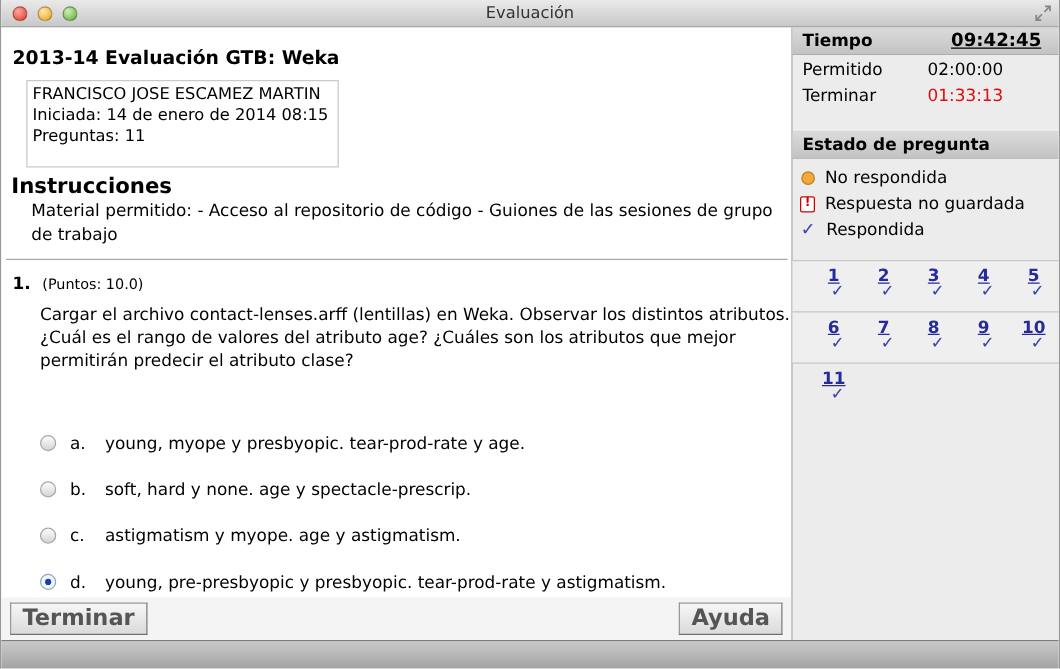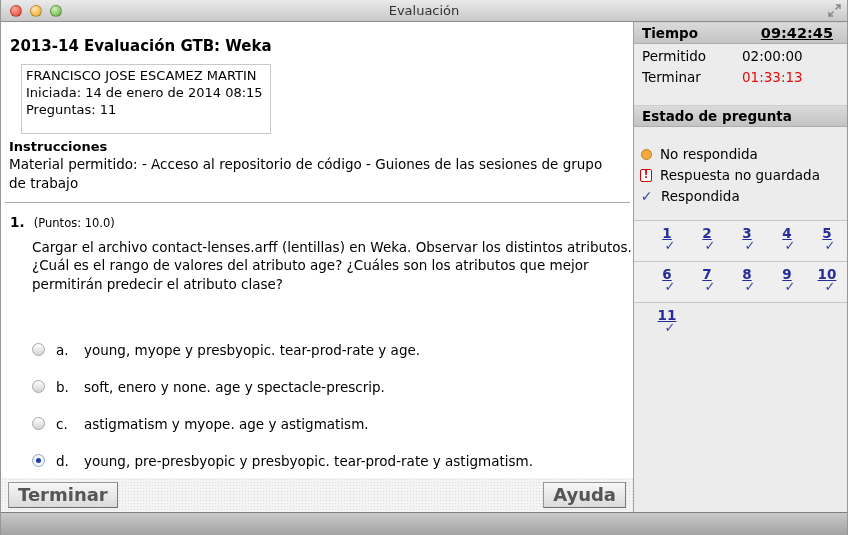--- a/index.html
+++ b/index.html
@@ -26,22 +26,22 @@
   
   .content { position:absolute; top:22px; left:0; right:0; bottom:23px; display:flex; }
   .main { width:646px; background:#fff; position:relative; overflow:hidden; }
   .sidebar { flex:1; background:#ececec; border-left:1px solid #9f9f9f; font-size:13px; color:#000; }
   
   .page-title { font-size:15px; font-weight:bold; margin:15px 0 9px 9px; color:#000; }
   .info-box {
     display:inline-block; margin-left:20px; border:1px solid #c9c9c9;
     padding:2px 7px 15px 4px; font-size:13px; line-height:1.32; background:#fff;
   }
-  .instr-head { font-size:13px; font-weight:bold; margin:5px 0 0 8px; }
-  .instr-body { font-size:13.5px; margin:1px 0 0 8px; max-width:605px; line-height:1.35; }
+  .instr-head { font-size:17px; font-weight:bold; margin:5px 0 0 8px; }
+  .instr-body { font-size:13.5px; margin:1px 0 0 24px; max-width:605px; line-height:1.35; }
   .main hr { border:none; border-top:1px solid #a8a8a8; margin:10px 3px 0 4px; }
   .q-head { margin:11px 16px 0 9px; font-size:13.5px; }
   .q-num { font-weight:bold; }
   .q-points { font-size:11.5px; margin-left:5px; }
   .q-text { margin:8px 0 0 31px; max-width:600px; font-size:13.5px; line-height:1.36; }
   .options { margin-top:49px; }
   .option-row { display:flex; align-items:center; margin:0 0 21px 31px; font-size:13.5px; }
   .radio {
     flex:none; width:13px; height:13px; border-radius:50%;
     border:1px solid #a6a6a6; background:linear-gradient(#fefefe,#d4d4d4);
@@ -85,21 +85,21 @@
     height:22px; background:linear-gradient(#dadada,#c3c3c3);
     border-top:1px solid #cfcfcf; border-bottom:1px solid #adadad;
     display:flex; align-items:center; font-weight:bold; font-size:13.5px;
     padding:0 0 0 8px;
   }
   .side-strip .strip-value { margin-left:auto; margin-right:14px; font-size:14.5px;text-decoration:underline; }
   .time-row { display:flex; padding:4px 8px 1px; font-size:13.5px; }
   .time-label { width:100px; }
   .time-value.red { color:#e30b0b; }
   .side-gap { height:19px; }
-  .legend { padding:16px 0 6px; }
+  .legend { padding:4px 0 6px; }
   .legend-row { display:flex; align-items:center; gap:8px; padding:3px 6px 2px; font-size:13.5px; }
   .licon { flex:none; display:inline-flex; align-items:center; justify-content:center; width:13px; }
   .licon.circle-orange { width:11px; height:11px; border-radius:50%; background:#f3a73c; border:1px solid #bc831f; margin-left:1px; }
   .licon.exclamation-red {
     width:12px; height:13px; background:#fff; border:1px solid #d40000; border-radius:2px;
     color:#d40000; font-weight:bold; font-size:10px; line-height:1;
   }
   .licon.check-blue { color:#3a43b0; font-weight:bold; font-size:14px; }
   .qnav { margin-top:8px; }
   .qnav-row { display:flex; border-top:1px solid #c6c6c6; background:#efefef; padding:4px 0 1px 13px; min-height:41px; }
@@ -151,21 +151,21 @@
 
       <div class="options">
           <div class="option-row">
             <span class="radio"></span>
             <span class="opt-letter">a.</span>
             <span class="opt-text">young, myope y presbyopic. tear-prod-rate y age.</span>
           </div>
           <div class="option-row">
             <span class="radio"></span>
             <span class="opt-letter">b.</span>
-            <span class="opt-text">soft, enero y none. age y spectacle-prescrip.</span>
+            <span class="opt-text">soft, hard y none. age y spectacle-prescrip.</span>
           </div>
           <div class="option-row">
             <span class="radio"></span>
             <span class="opt-letter">c.</span>
             <span class="opt-text">astigmatism y myope. age y astigmatism.</span>
           </div>
           <div class="option-row">
             <span class="radio selected"></span>
             <span class="opt-letter">d.</span>
             <span class="opt-text">young, pre-presbyopic y presbyopic. tear-prod-rate y astigmatism.</span>

